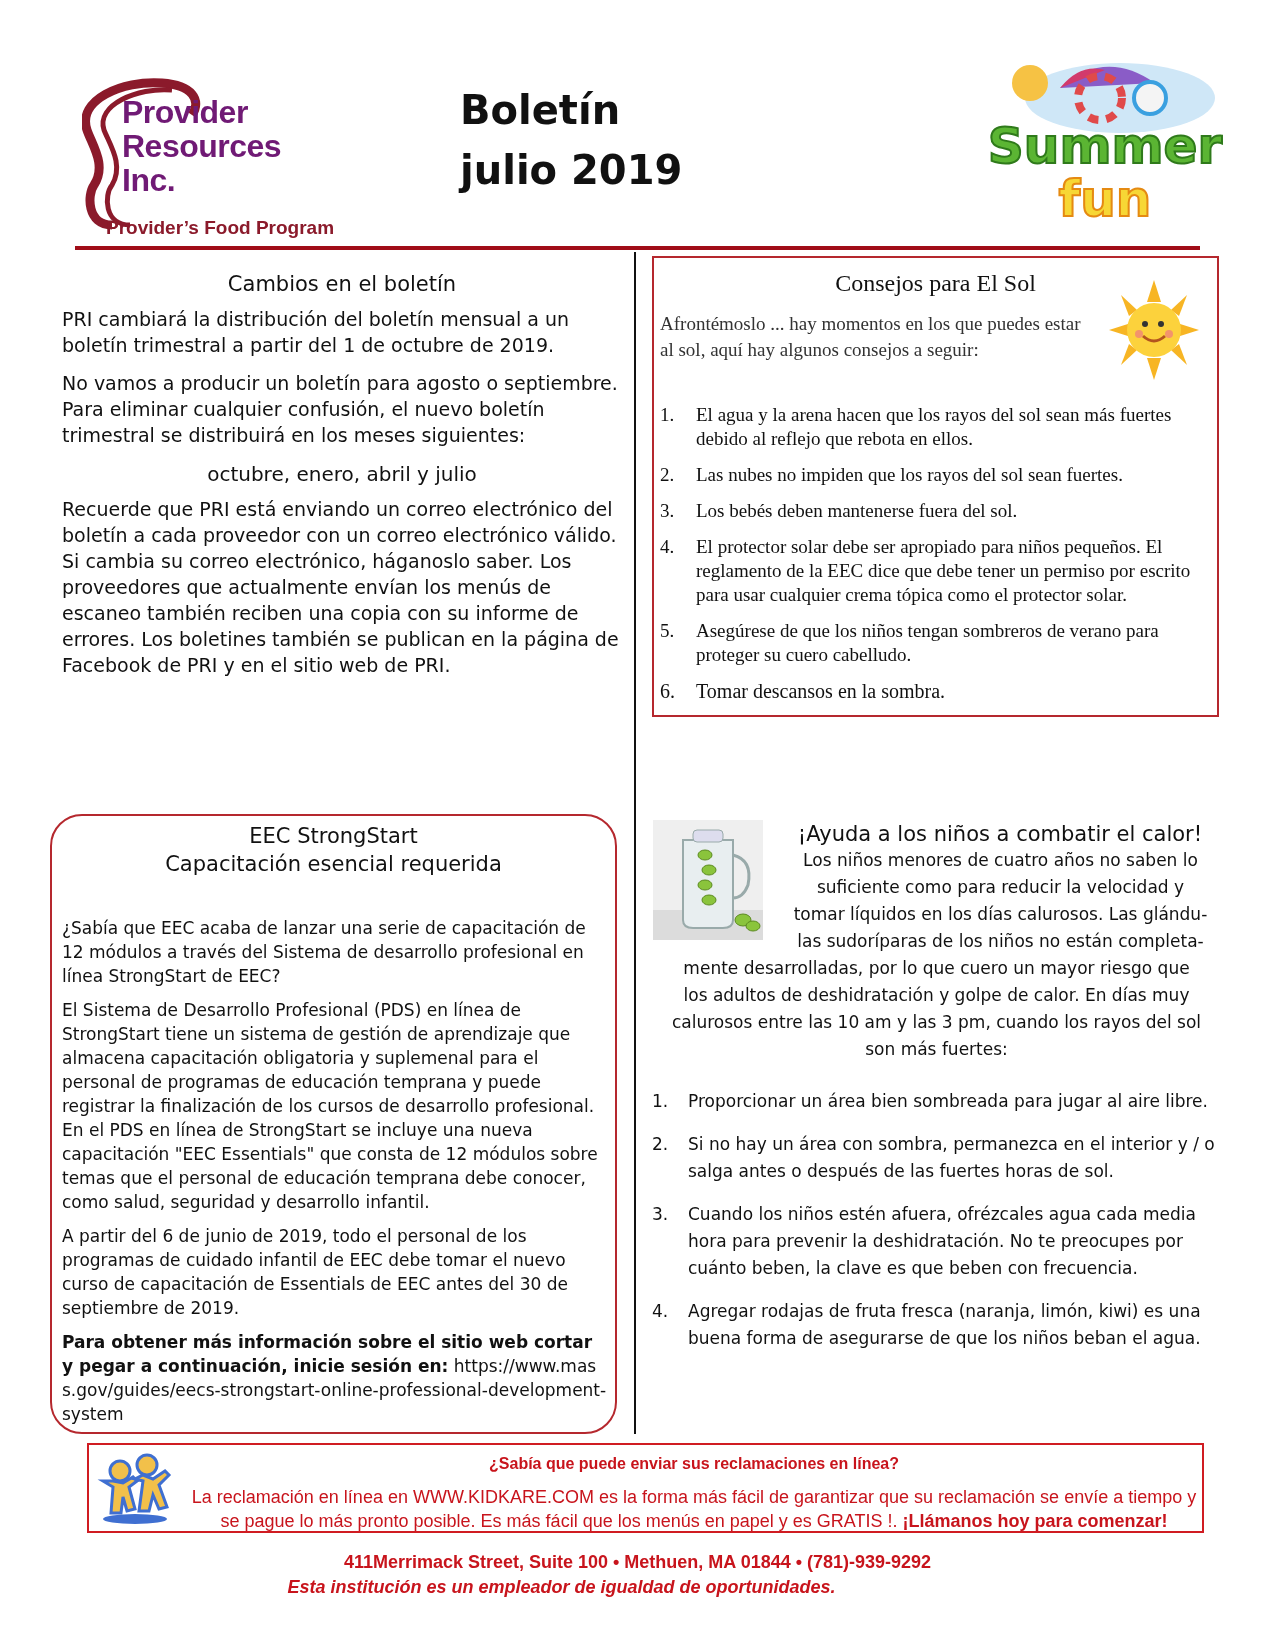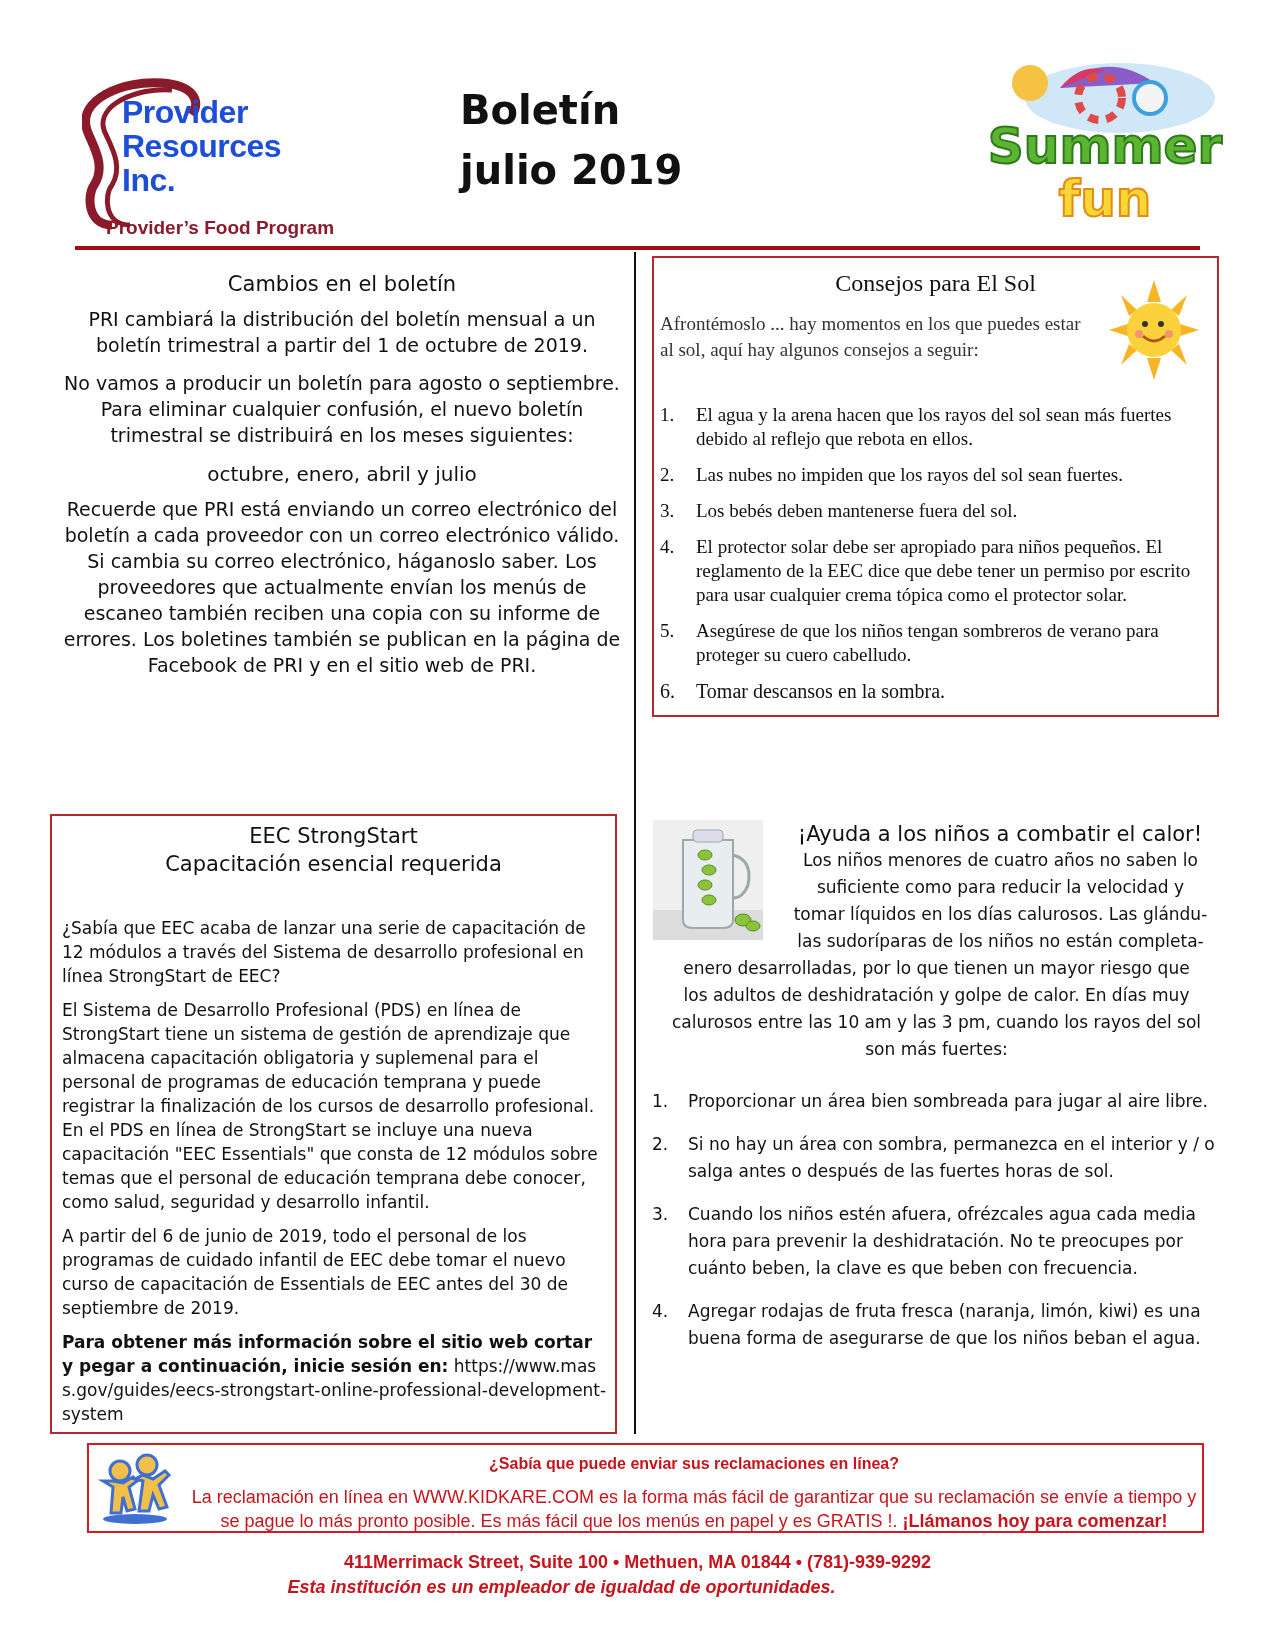--- a/index.html
+++ b/index.html
@@ -2,48 +2,48 @@
 <html><head>
 <meta charset="utf-8">
 <style>
   * { box-sizing: border-box; margin: 0; padding: 0; }
   html, body { width: 1275px; height: 1650px; background: #ffffff; }
   body { position: relative; font-family: "DejaVu Sans", sans-serif; color: #111; overflow: hidden; }
 
   
   .logo { position: absolute; left: 82px; top: 75px; width: 280px; height: 170px; }
   .logo svg { position: absolute; left: 0; top: 0; }
-  .logo-text { position: absolute; left: 40px; top: 20px; color: #1d4ed8; font-family: "Liberation Sans", sans-serif; font-weight: bold; line-height: 34px; font-size: 32px; letter-spacing: -0.5px; }
+  .logo-text { position: absolute; left: 40px; top: 20px; color: #701a75; font-family: "Liberation Sans", sans-serif; font-weight: bold; line-height: 34px; font-size: 32px; letter-spacing: -0.5px; }
   .logo-sub { position: absolute; left: 24px; top: 142px; color: #8b1a2b; font-family: "Liberation Sans", sans-serif; font-weight: bold; font-size: 19px; }
   .title { position: absolute; left: 460px; top: 80px; width: 340px; font-family: "DejaVu Sans", sans-serif; font-weight: bold; font-size: 40px; line-height: 60px; }
   .summer { position: absolute; left: 980px; top: 58px; width: 250px; height: 170px; }
   .header-rule { position: absolute; left: 75px; top: 246px; width: 1125px; height: 4px; background: #a00d18; }
   .col-divider { position: absolute; left: 634px; top: 252px; width: 2px; height: 1182px; background: #111; }
 
   
   .article { position: absolute; font-family: "DejaVu Sans", sans-serif; }
   .a1 { left: 62px; top: 270px; width: 560px; }
   .h-center { text-align: center; font-size: 21px; line-height: 28px; margin-bottom: 8px; }
-  .p1 { font-size: 19px; line-height: 26px; margin-bottom: 12px; text-align: center; }
+  .p1 { font-size: 19px; line-height: 26px; margin-bottom: 12px; }
   .months { text-align: center; font-size: 20px; font-weight: 500; line-height: 28px; margin-bottom: 8px; }
 
   
   .box { position: absolute; border: 2px solid #b5282e; }
   .sunbox { left: 652px; top: 256px; width: 567px; height: 461px; font-family: Liberation Serif, serif; }
   .sunbox-title { position: absolute; left: 0; width: 100%; top: 10px; text-align: center; font-size: 24px; line-height: 30px; }
   .sun-intro { position: absolute; left: 6px; top: 53px; width: 430px; font-size: 19px; line-height: 26px; color: #333; }
   .sun-icon { position: absolute; left: 445px; top: 22px; width: 110px; height: 100px; }
   .olist { position: absolute; left: 6px; width: 550px; list-style: none; }
   .sun-list { top: 145px; }
   .olist li { display: flex; margin-bottom: 12px; font-size: 17px; line-height: 24px; }
   .olist li .num { width: 36px; flex: 0 0 36px; }
   .sun-list li.big { font-size: 19px; }
 
   
-  .eecbox { left: 50px; top: 814px; width: 567px; height: 620px; }
+  .eecbox { left: 50px; top: 814px; width: 567px; height: 620px; border-radius: 32px; }
   .eec-title { position: absolute; left: 0; width: 100%; top: 6px; text-align: center; font-size: 21px; line-height: 28px; }
   .eec-body { position: absolute; left: 10px; top: 100px; width: 545px; font-size: 17px; line-height: 24px; }
   .eec-body p { margin-bottom: 10px; }
   .eec-body .bold { font-weight: bold; }
 
   
   .heat-img { position: absolute; left: 653px; top: 820px; width: 110px; height: 120px; background: linear-gradient(180deg,#f3f3f3,#d8d8d8); }
   .heat-title { position: absolute; left: 780px; top: 820px; width: 440px; text-align: center; font-size: 21px; line-height: 28px; }
   .heat-lead { position: absolute; left: 653px; top: 847px; width: 567px; font-size: 17px; line-height: 27px; text-align: center; }
   .heat-lead .indent-line { display: block; padding-left: 128px; }
@@ -184,21 +184,21 @@
       <ellipse cx="90" cy="100" rx="8" ry="6"></ellipse>
       <ellipse cx="100" cy="106" rx="7" ry="5"></ellipse>
     </g>
 </svg>
 <div class="heat-title">¡Ayuda a los niños a combatir el calor!</div>
 <div class="heat-lead">
   <span class="indent-line">Los niños menores de cuatro años no saben lo</span>
   <span class="indent-line">suficiente como para reducir la velocidad y</span>
   <span class="indent-line">tomar líquidos en los días calurosos. Las glándu-</span>
   <span class="indent-line">las sudoríparas de los niños no están completa-</span>
-  <span style="display:block">enero desarrolladas, por lo que tienen un mayor riesgo que</span>
+  <span style="display:block">mente desarrolladas, por lo que cuero un mayor riesgo que</span>
   <span style="display:block">los adultos de deshidratación y golpe de calor. En días muy</span>
   <span style="display:block">calurosos entre las 10 am y las 3 pm, cuando los rayos del sol</span>
   <span style="display:block">son más fuertes:</span>
 </div>
 <ul class="olist heat-list">
   <li>
       <span class="num">1.</span>
       <span>Proporcionar un área bien sombreada para jugar al aire libre.</span>
     </li>
   <li>

